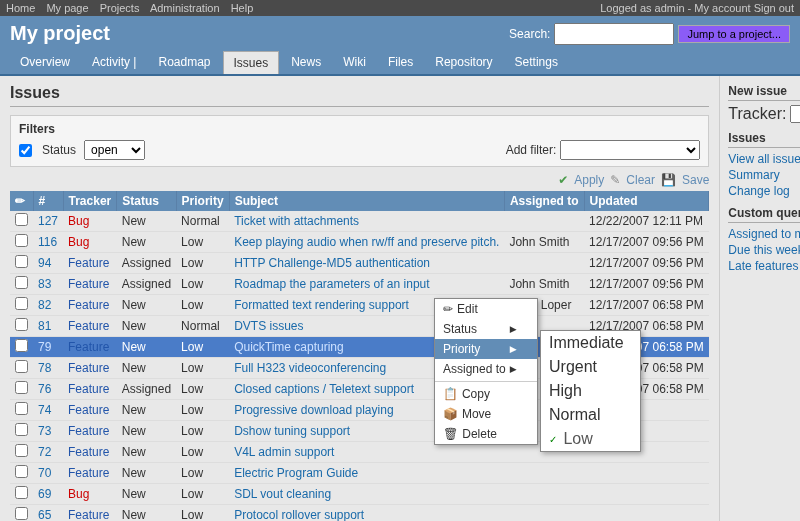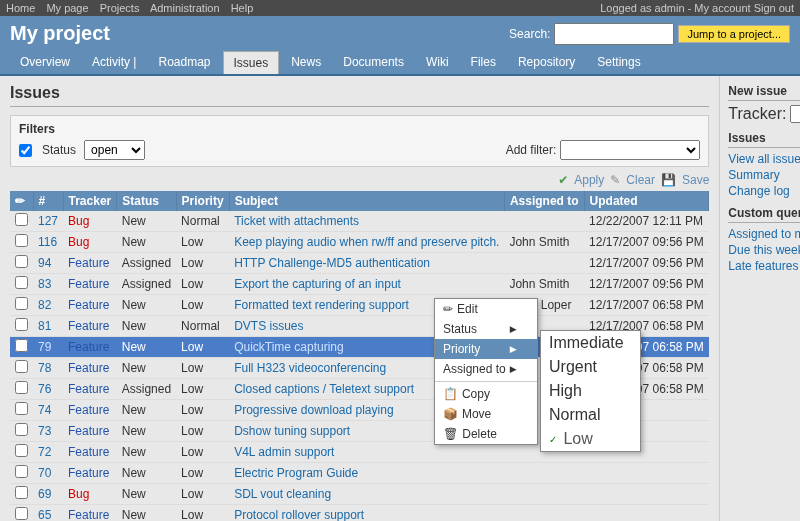--- a/index.html
+++ b/index.html
@@ -8,21 +8,21 @@
     
     #top-nav { background: #4a4a4a; color: #ccc; padding: 2px 6px; font-size: 11px; display: flex; justify-content: space-between; align-items: center; }
     #top-nav a { color: #ccc; text-decoration: none; margin-right: 8px; }
     #top-nav-right { display: flex; align-items: center; gap: 8px; }
 
     
     #header { background: #628db6; padding: 6px 10px; display: flex; justify-content: space-between; align-items: center; }
     #project-title { color: white; font-size: 20px; font-weight: bold; }
     #search-area { display: flex; align-items: center; gap: 4px; color: white; font-size: 12px; }
     #search-area input { padding: 2px 4px; font-size: 12px; width: 120px; }
-    #jump-button { padding: 2px 8px; font-size: 11px; background: #fde047; border: 1px solid #aaa; cursor: pointer; }
+    #jump-button { padding: 2px 8px; font-size: 11px; background: #8b5cf6; border: 1px solid #aaa; cursor: pointer; }
 
     
     #tab-nav { background: #628db6; padding: 0 10px; display: flex; gap: 2px; border-bottom: 2px solid #3a6a96; }
     .tab { padding: 4px 10px; font-size: 12px; color: white; cursor: pointer; text-decoration: none; background: #628db6; border: none; }
     .tab.active { background: #e8e8e8; color: #333; border-top: 1px solid #aaa; border-left: 1px solid #aaa; border-right: 1px solid #aaa; }
 
     
     #main { display: flex; padding: 0; }
     #content { flex: 1; padding: 8px 10px; }
     #sidebar { width: 130px; min-width: 130px; padding: 8px 8px; background: #e8e8e8; border-left: 1px solid #ccc; }
@@ -107,21 +107,20 @@
     <button id="jump-button">Jump to a project...</button>
   </div>
 </div>
 
 <div id="tab-nav">
   <a class="tab" href="#">Overview</a>
   <a class="tab" href="#">Activity |</a>
   <a class="tab" href="#">Roadmap</a>
   <a class="tab active" href="#">Issues</a>
   <a class="tab" href="#">News</a>
-  <a class="tab" href="#">Documents</a>
   <a class="tab" href="#">Wiki</a>
   <a class="tab" href="#">Files</a>
   <a class="tab" href="#">Repository</a>
   <a class="tab" href="#">Settings</a>
 </div>
 
 <div id="main">
   <div id="content">
     <div id="page-title">Issues</div>
 
@@ -199,21 +198,21 @@
     <td><a href="#" class="subject-link" style="color:#1a6aaa">HTTP Challenge-MD5 authentication</a></td>
     <td></td>
     <td>12/17/2007 09:56 PM</td>
   </tr>
           <tr>
     <td class="row-check"><input type="checkbox" style=""></td>
     <td class="col-id"><a href="#" style="color:#1a6aaa;text-decoration:none;">83</a></td>
     <td class="col-tracker" style="color:#2255aa">Feature</td>
     <td class="col-status">Assigned</td>
     <td class="col-priority">Low</td>
-    <td><a href="#" class="subject-link" style="color:#1a6aaa">Export the capturing of an input</a></td>
+    <td><a href="#" class="subject-link" style="color:#1a6aaa">Roadmap the parameters of an input</a></td>
     <td>John Smith</td>
     <td>12/17/2007 09:56 PM</td>
   </tr>
           <tr>
     <td class="row-check"><input type="checkbox" style=""></td>
     <td class="col-id"><a href="#" style="color:#1a6aaa;text-decoration:none;">82</a></td>
     <td class="col-tracker" style="color:#2255aa">Feature</td>
     <td class="col-status">New</td>
     <td class="col-priority">Low</td>
     <td><a href="#" class="subject-link" style="color:#1a6aaa">Formatted text rendering support</a></td>

